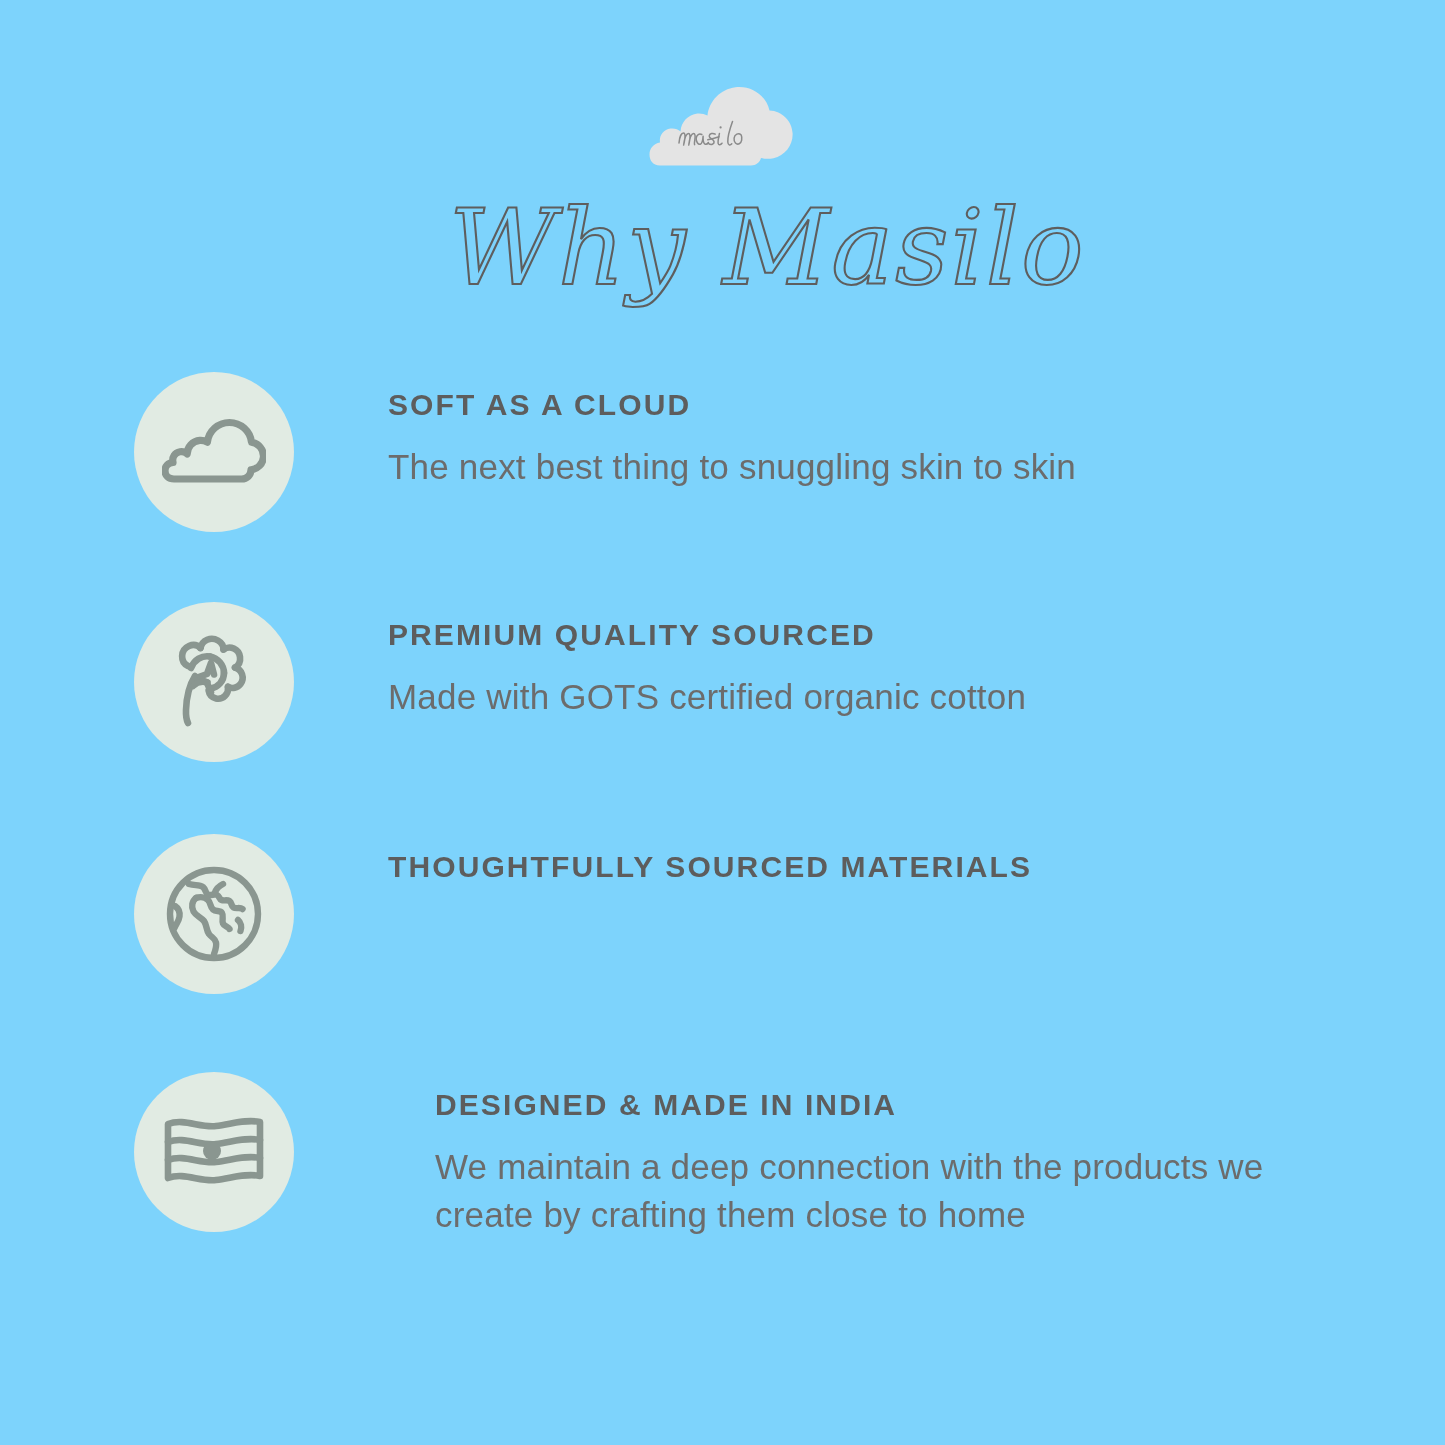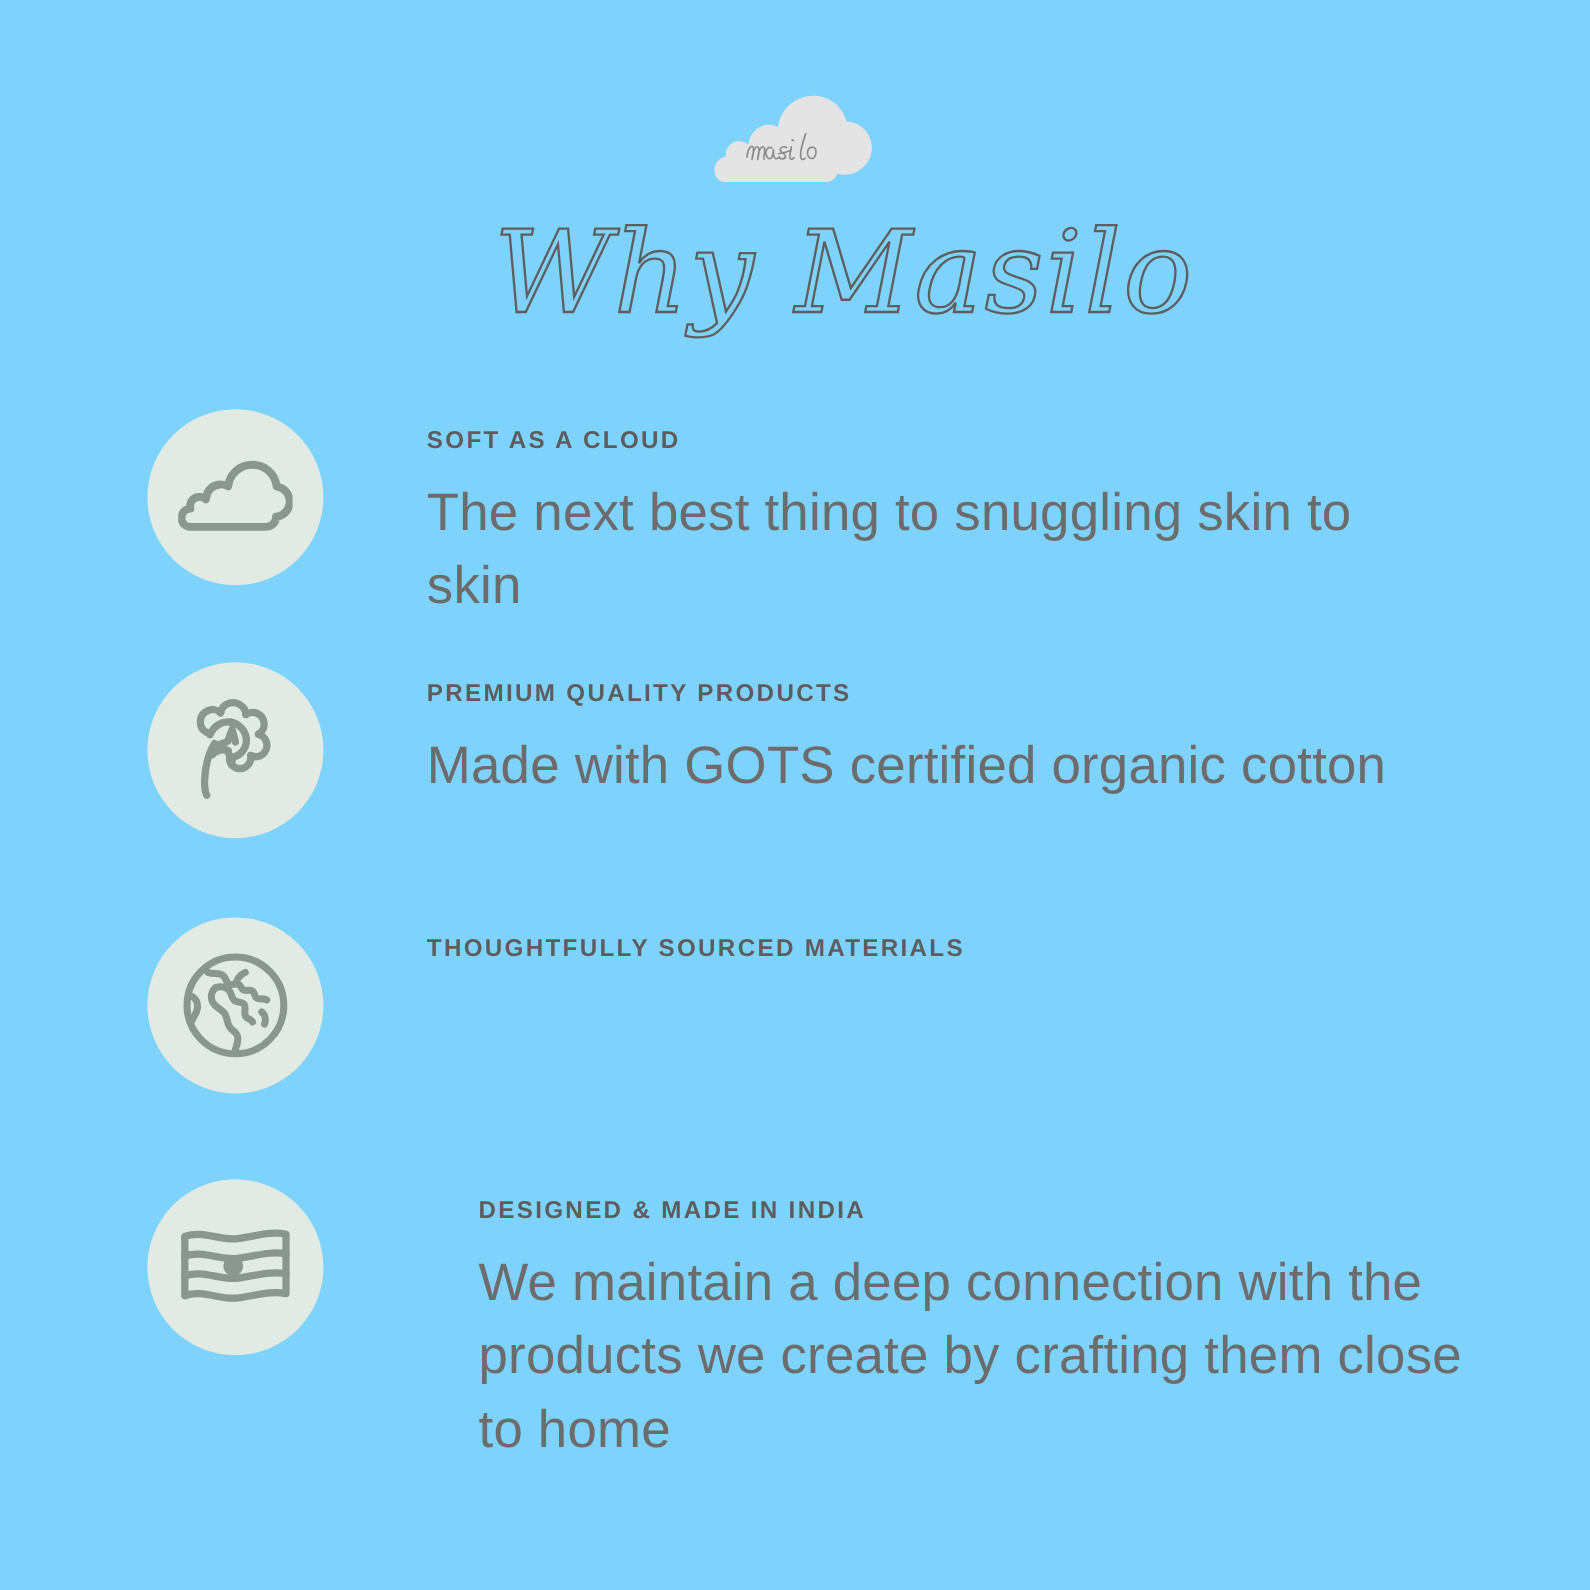--- a/index.html
+++ b/index.html
@@ -90,31 +90,31 @@
 
   .feature-text {
     flex: 1 1 auto;
     padding-left: 94px;
     padding-top: 16px;
     max-width: 900px;
   }
   .feature-title {
     font-family: "Liberation Sans", sans-serif;
     font-weight: 700;
-    font-size: 22px;
+    font-size: 30px;
     line-height: 1.1;
     letter-spacing: 2.1px;
     color: #5d5d5d;
     margin: 0 0 22px 0;
     white-space: nowrap;
   }
   .feature-desc {
     font-family: "Liberation Sans", sans-serif;
     font-weight: 300;
-    font-size: 48px;
+    font-size: 35px;
     line-height: 1.38;
     letter-spacing: 0.2px;
     color: #6c6c6c;
     margin: 0;
     max-width: 920px;
   }
 </style>
 </head>
 <body>
 
@@ -209,21 +209,21 @@
 
             <path d="M30 46 L 41 42 L 45 31 L 48 42.5"></path>
             <path d="M30 46 L 40.5 50 L 45 60"></path>
 
             <path d="M29 44 C 24 52 20.5 64 20 78 C 19.8 84 20.5 88 22 91"></path>
             <path d="M27 54 C 31 50 37 49 41.5 50.5"></path>
           </g>
         </svg>
       </div>
       <div class="feature-text">
-        <h3 class="feature-title">PREMIUM QUALITY PRODUCTS</h3>
+        <h3 class="feature-title">PREMIUM QUALITY SOURCED</h3>
         <p class="feature-desc">Made with GOTS certified organic cotton</p>
       </div>
     </div>
 
     <div class="feature-row r3">
       <div class="icon-badge">
         <svg width="104" height="104" viewBox="0 0 104 104">
           <g fill="none" stroke="#8a9690" stroke-width="6.4" stroke-linecap="round" stroke-linejoin="round">
             <circle cx="52" cy="52" r="44"></circle>
 

